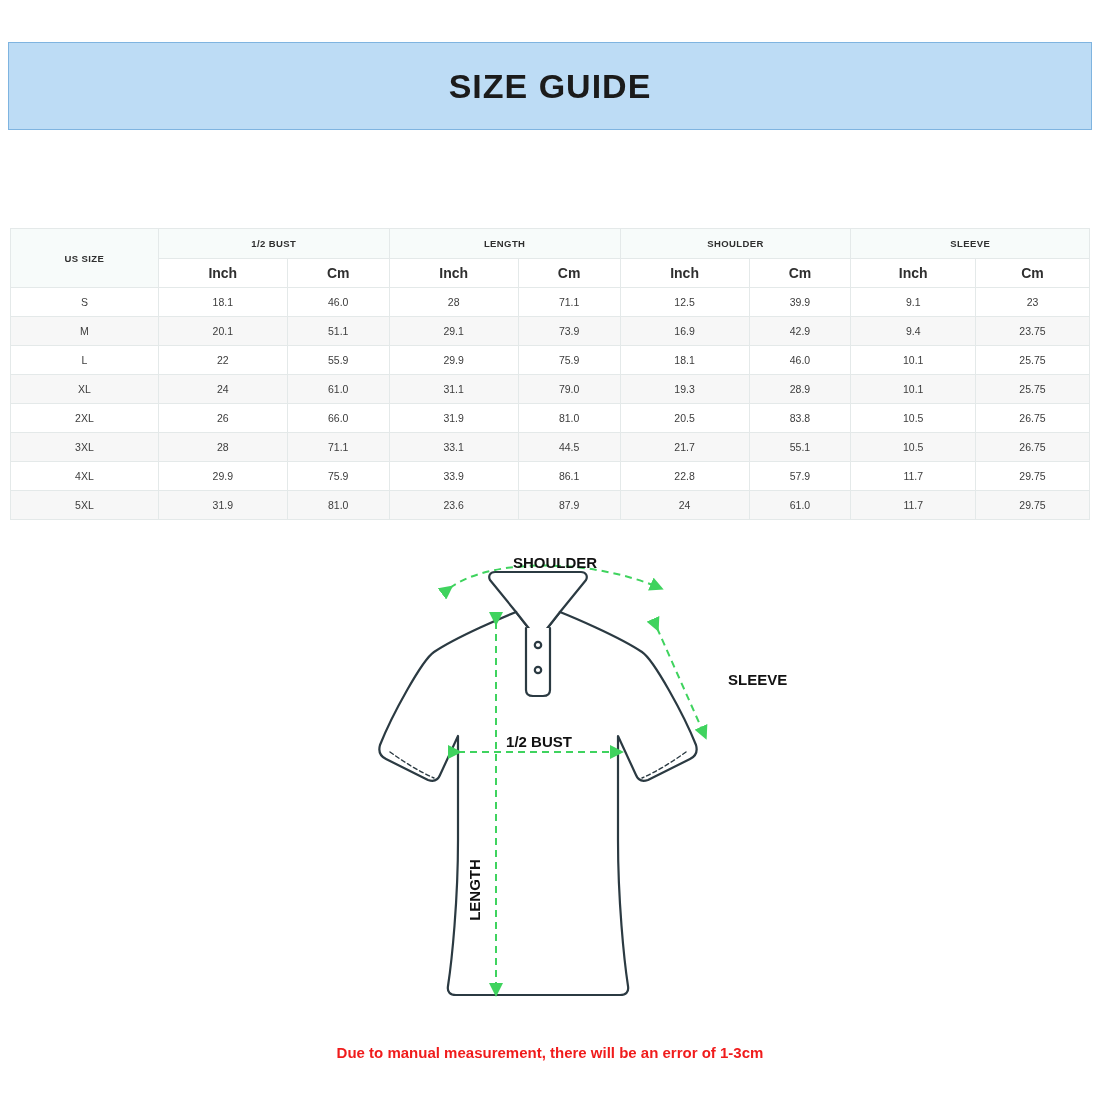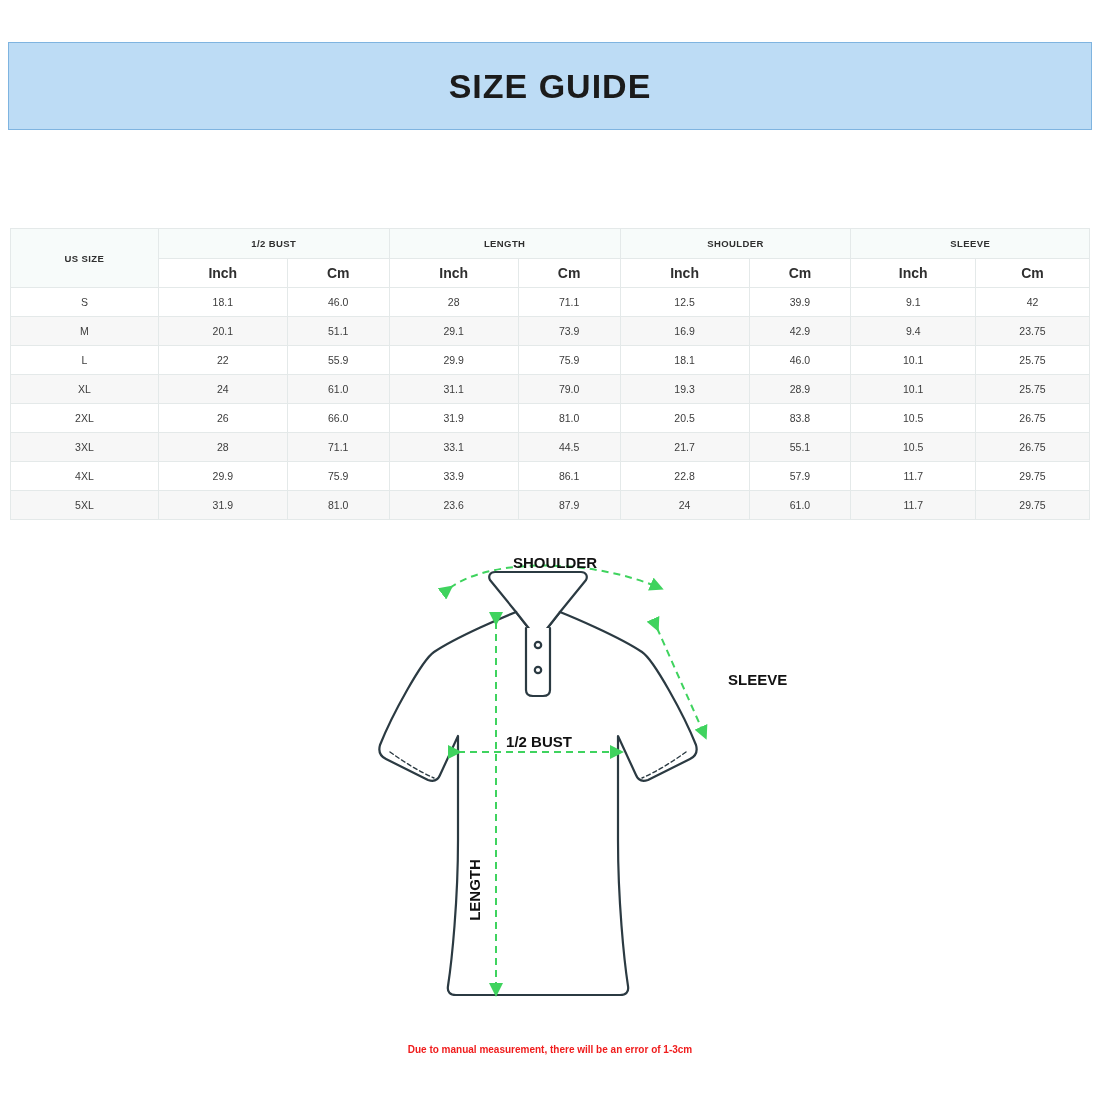--- a/index.html
+++ b/index.html
@@ -103,21 +103,21 @@
   }
 
   
   .note {
     position: absolute;
     left: 0;
     top: 1044px;
     width: 1100px;
     text-align: center;
     color: #f01c1c;
-    font-size: 10px;
+    font-size: 15px;
     font-weight: bold;
     font-family: "Liberation Sans", sans-serif;
   }
 </style>
 </head>
 <body>
 
 <div id="page">
 
   <div class="banner">
@@ -148,21 +148,21 @@
       <tbody>
         <tr>
           <td>S</td>
           <td>18.1</td>
           <td>46.0</td>
           <td>28</td>
           <td>71.1</td>
           <td>12.5</td>
           <td>39.9</td>
           <td>9.1</td>
-          <td>42</td>
+          <td>23</td>
         </tr>
         <tr class="alt">
           <td>M</td>
           <td>20.1</td>
           <td>51.1</td>
           <td>29.1</td>
           <td>73.9</td>
           <td>16.9</td>
           <td>42.9</td>
           <td>9.4</td>

